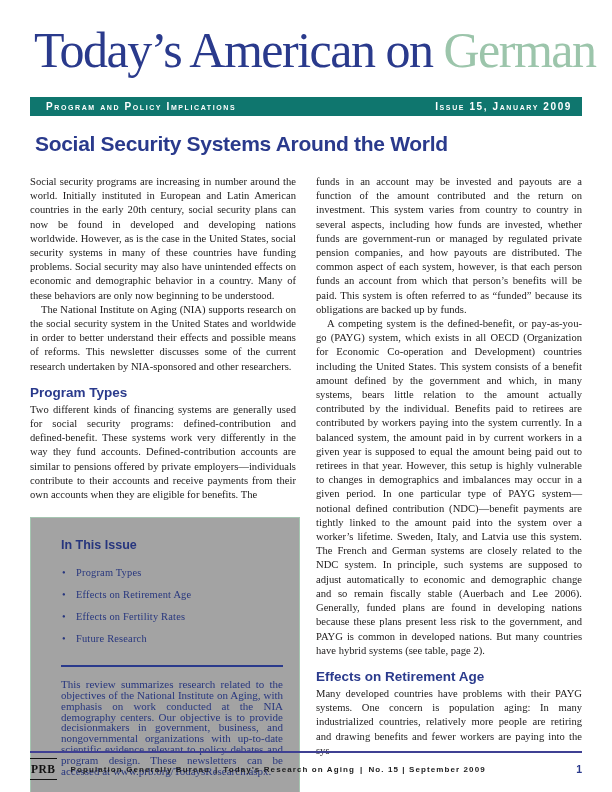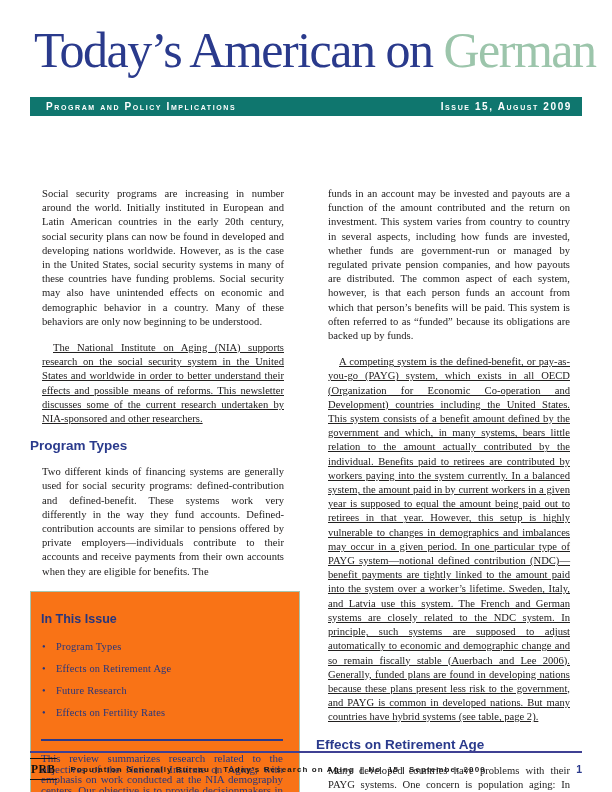--- a/index.html
+++ b/index.html
@@ -64,44 +64,44 @@
     position: absolute;
     left: 30px;
     top: 175px;
     width: 552px;
     display: flex;
     gap: 20px;
   }
   .col { width: 266px; }
 
   .col p {
-    margin: 12px;
+    margin: 0;
     font-size: 10.6px;
     line-height: 14.2px;
     text-align: justify;
     color: #222020;
   }
-  .col p.indent { text-indent: 11px; text-decoration: underline; }
+  .col p.indent { text-indent: 11px; }
 
   .section-heading {
     margin: 11px 0 3px 0;
     font-family: "Liberation Sans", sans-serif;
     font-weight: bold;
     font-size: 13.5px;
     color: #2a3a8c;
   }
 
   
   .issue-box {
-    margin-top: 5px;
+    margin-top: 15px;
     box-sizing: border-box;
     width: 270px;
-    background: #f97316;
+    background: #a3a3a3;
     border: 1px solid #a5c6b1;
-    padding: 20px 16px 16px 10px;
+    padding: 20px 16px 16px 30px;
   }
   .issue-box-title {
     font-family: "Liberation Sans", sans-serif;
     font-weight: bold;
     font-size: 12.5px;
     color: #27367e;
     margin-bottom: 10px;
   }
   .issue-list { list-style: none; margin: 0; padding: 0; }
   .issue-list li {
@@ -180,39 +180,40 @@
 <body>
 
 <div class="page">
 
   <div class="masthead">
     <span>Today’s American on </span><span class="accent">German</span>
   </div>
 
   <div class="band">
     <span>Program and Policy Implications</span>
-    <span>Issue 15, August 2009</span>
-  </div>
-
+    <span>Issue 15, January 2009</span>
+  </div>
+
+  <div class="article-title">Social Security Systems Around the World</div>
 
   <div class="columns">
 
     <div class="col">
       <p>Social security programs are increasing in number around the world. Initially instituted in European and Latin American countries in the early 20th century, social security plans can now be found in developed and developing nations worldwide. However, as is the case in the United States, social security systems in many of these countries have funding problems. Social security may also have unintended effects on economic and demographic behavior in a country. Many of these behaviors are only now beginning to be understood.</p>
       <p class="indent">The National Institute on Aging (NIA) supports research on the social security system in the United States and worldwide in order to better understand their effects and possible means of reforms. This newsletter discusses some of the current research undertaken by NIA-sponsored and other researchers.</p>
       <h2 class="section-heading">Program Types</h2>
       <p>Two different kinds of financing systems are generally used for social security programs: defined-contribution and defined-benefit. These systems work very differently in the way they fund accounts. Defined-contribution accounts are similar to pensions offered by private employers—individuals contribute to their accounts and receive payments from their own accounts when they are eligible for benefits. The</p>
 
       <div class="issue-box">
         <div class="issue-box-title">In This Issue</div>
         <ul class="issue-list">
           <li>Program Types</li>
           <li>Effects on Retirement Age</li>
+          <li>Effects on Fertility Rates</li>
           <li>Future Research</li>
-          <li>Effects on Fertility Rates</li>
         </ul>
         <hr class="issue-rule">
         <div class="issue-note">
           <span>This review summarizes research related to the objectives of the National Institute on Aging, with emphasis on work conducted at the NIA demography centers. Our objective is to provide decisionmakers in government, business, and nongovernmental organizations with up-to-date scientific evidence relevant to policy debates and program design. These newsletters can be accessed at </span><span class="url">www.prb.org/TodaysResearch.aspx</span><span>.</span>
         </div>
       </div>
     </div>
 
     <div class="col">
       <p>funds in an account may be invested and payouts are a function of the amount contributed and the return on investment. This system varies from country to country in several aspects, including how funds are invested, whether funds are government-run or managed by regulated private pension companies, and how payouts are distributed. The common aspect of each system, however, is that each person funds an account from which that person’s benefits will be paid. This system is often referred to as “funded” because its obligations are backed up by funds.</p>

